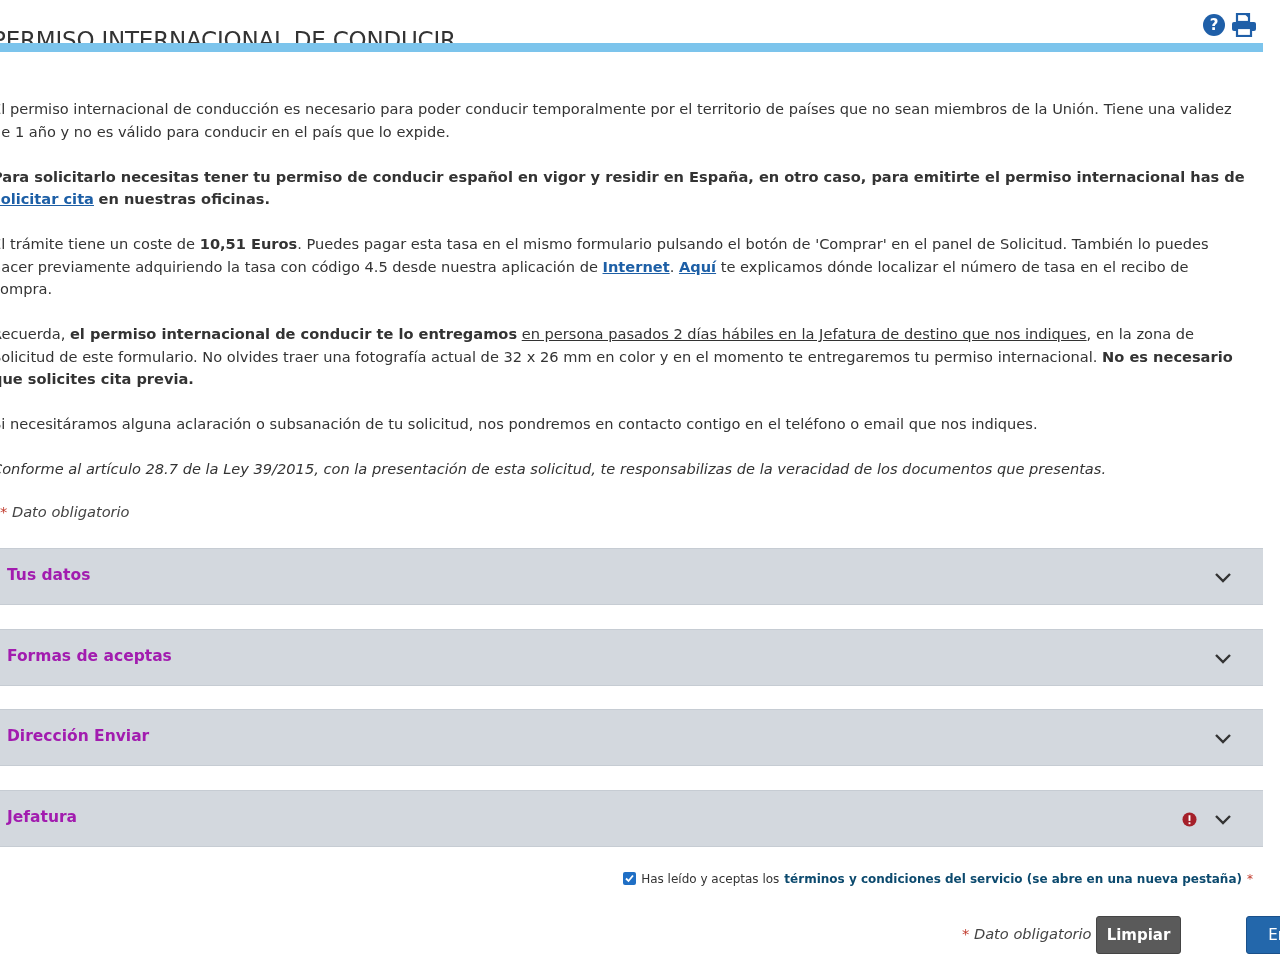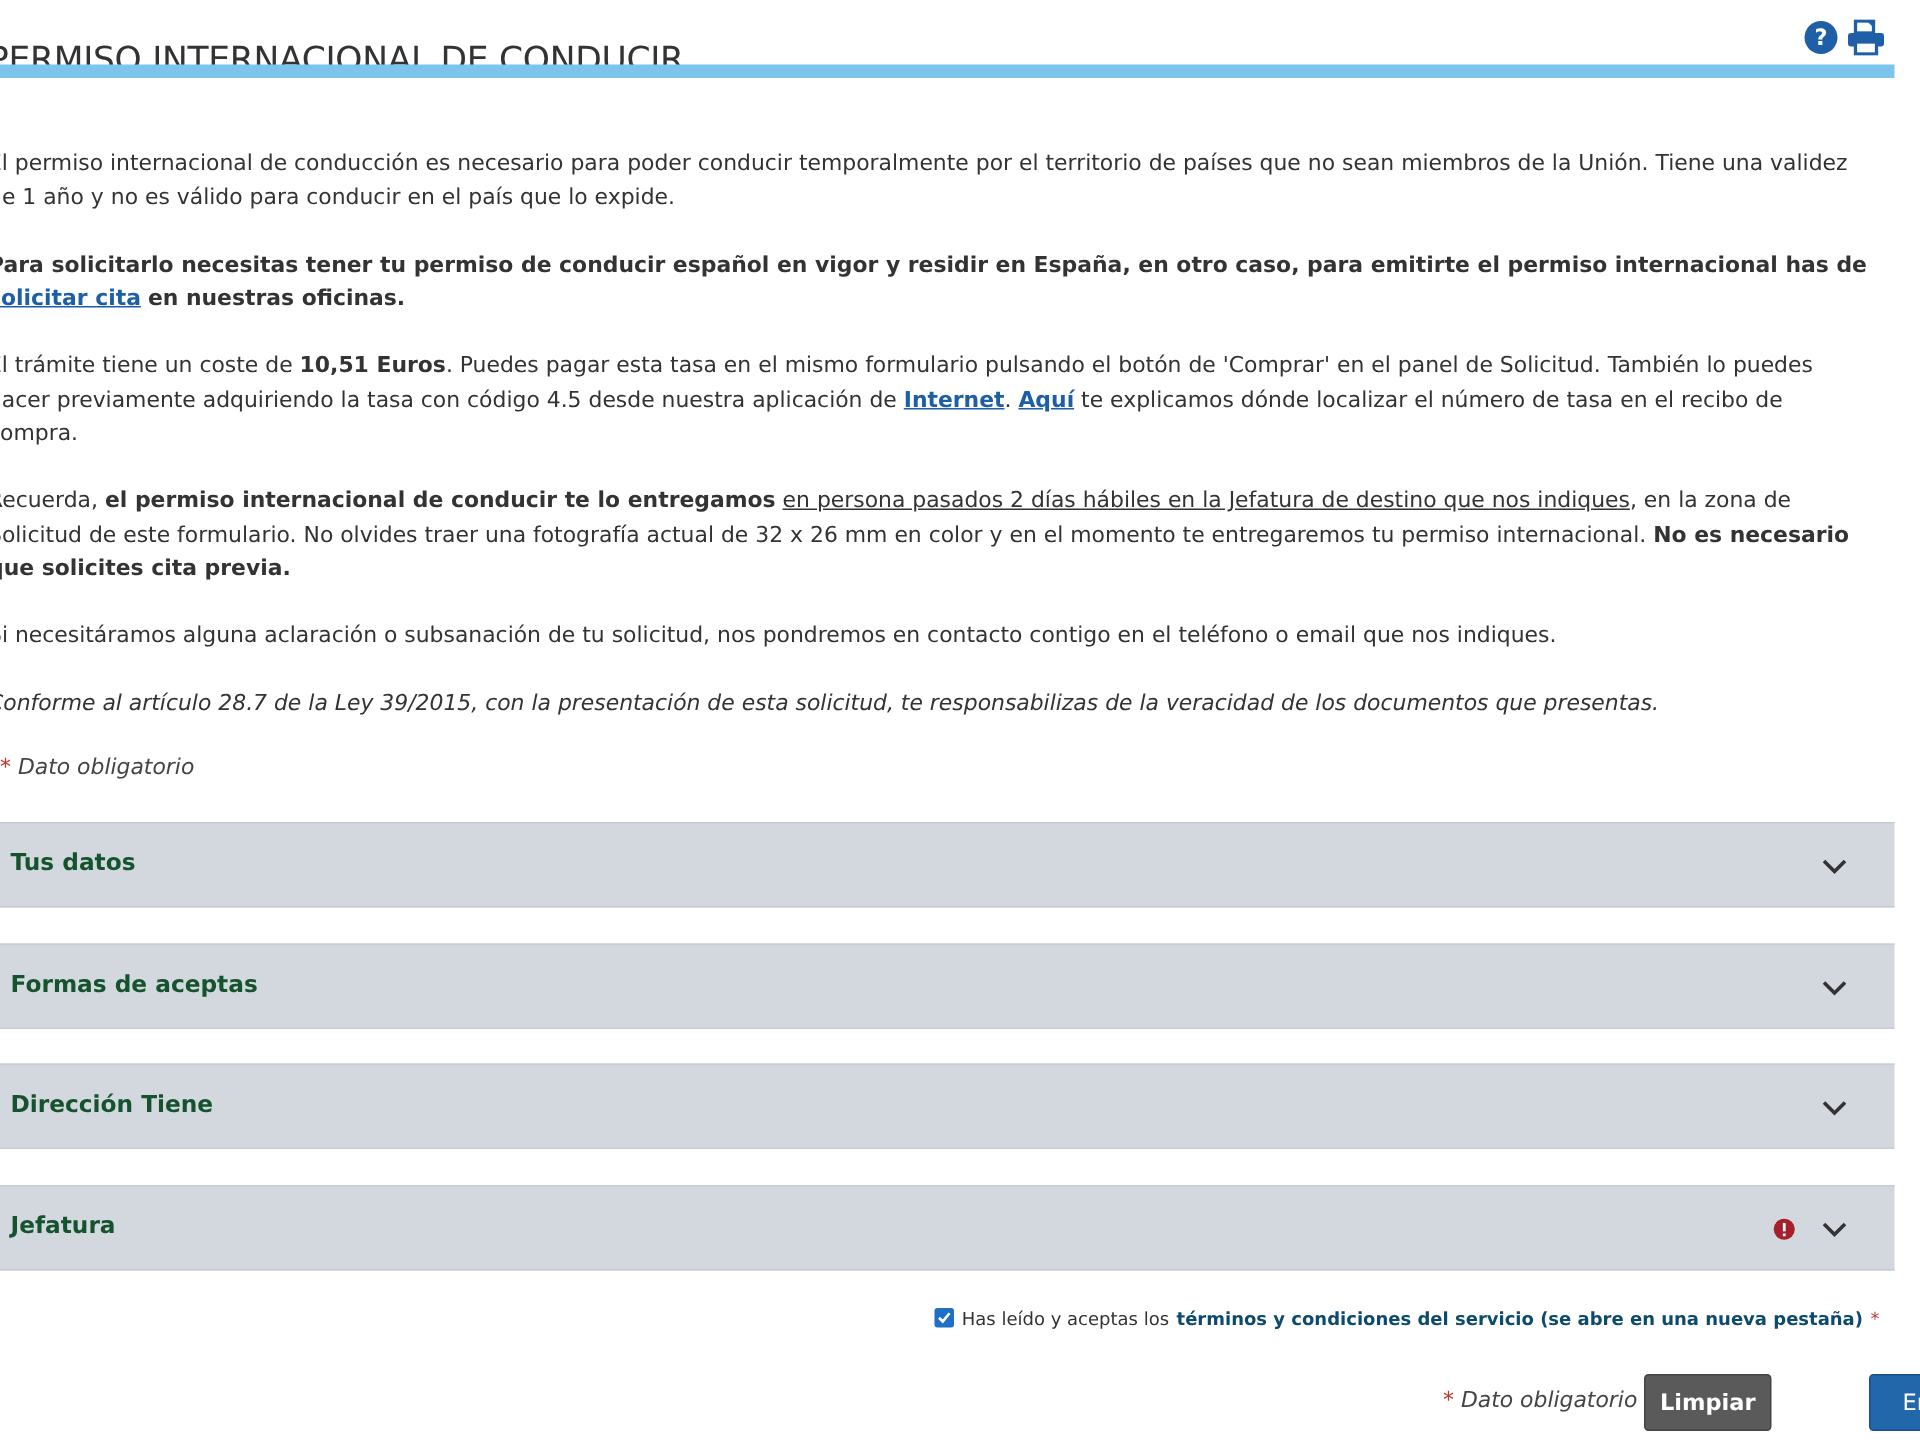--- a/index.html
+++ b/index.html
@@ -30,21 +30,21 @@
   .para i { font-style: italic; }
 
   .required-note { position: absolute; left: 8px; top: 503px; font-size: 14.6px; font-style: italic; color: #444; }
   .required-note .star { color: #c0392b; font-style: normal; }
 
   .panel {
     position: absolute; left: 0; width: 1271px; height: 57px;
     background: #d3d8de; border-top: 1px solid #c6ccd3; border-bottom: 1px solid #c6ccd3;
     box-sizing: border-box; cursor: pointer;
   }
-  .panel-label { position: absolute; left: 15px; top: 17px; font-size: 15.5px; color: #14532d; font-weight: 600; }
+  .panel-label { position: absolute; left: 15px; top: 17px; font-size: 15.5px; color: #a21caf; font-weight: 600; }
   .panel-chevron { position: absolute; right: 30px; top: 19px; width: 20px; height: 20px; }
   .panel-alert { position: absolute; right: 66px; top: 21px; width: 15px; height: 15px; }
 
   .terms { position: absolute; right: 10px; top: 872px; font-size: 12px; display: flex; align-items: flex-start; gap: 5px; white-space: nowrap; }
   .checkbox {
     width: 13px; height: 13px; border-radius: 2px; background: #1f6fc5; display: inline-flex;
     align-items: center; justify-content: center; cursor: pointer;
   }
   .terms .link { color: #0c4a6e; font-weight: bold; cursor: pointer; }
   .terms .star { color: #c0392b; }
@@ -102,21 +102,21 @@
         <path d="M3 6 L10 13 L17 6" fill="none" stroke="#333" stroke-width="2.4"></path>
       </svg>
   </div>
   <div class="panel" style="top:629px;">
     <span class="panel-label">Formas de aceptas</span>
     <svg class="panel-chevron" viewBox="0 0 20 20">
         <path d="M3 6 L10 13 L17 6" fill="none" stroke="#333" stroke-width="2.4"></path>
       </svg>
   </div>
   <div class="panel" style="top:709px;">
-    <span class="panel-label">Dirección Tiene</span>
+    <span class="panel-label">Dirección Enviar</span>
     <svg class="panel-chevron" viewBox="0 0 20 20">
         <path d="M3 6 L10 13 L17 6" fill="none" stroke="#333" stroke-width="2.4"></path>
       </svg>
   </div>
   <div class="panel" style="top:790px;">
     <span class="panel-label">Jefatura</span>
     <svg class="panel-alert" viewBox="0 0 16 16">
         <circle cx="8" cy="8" r="7.5" fill="#a5202a"></circle>
         <rect x="7" y="3.5" width="2" height="6" fill="#fff"></rect>
         <rect x="7" y="11" width="2" height="2" fill="#fff"></rect>

